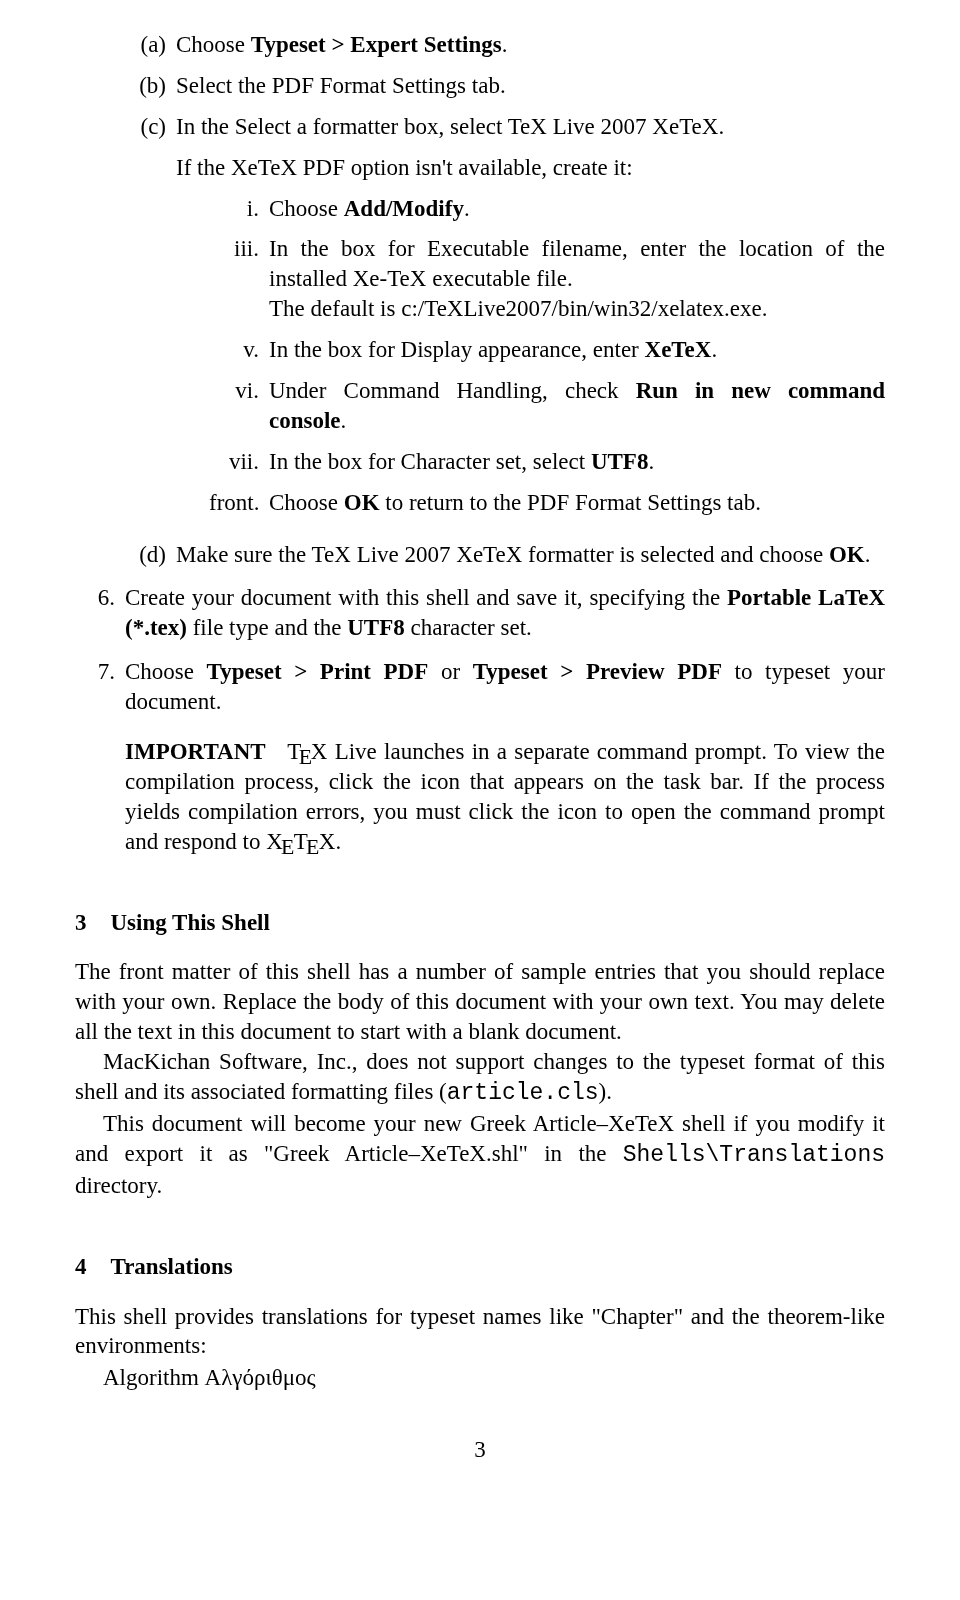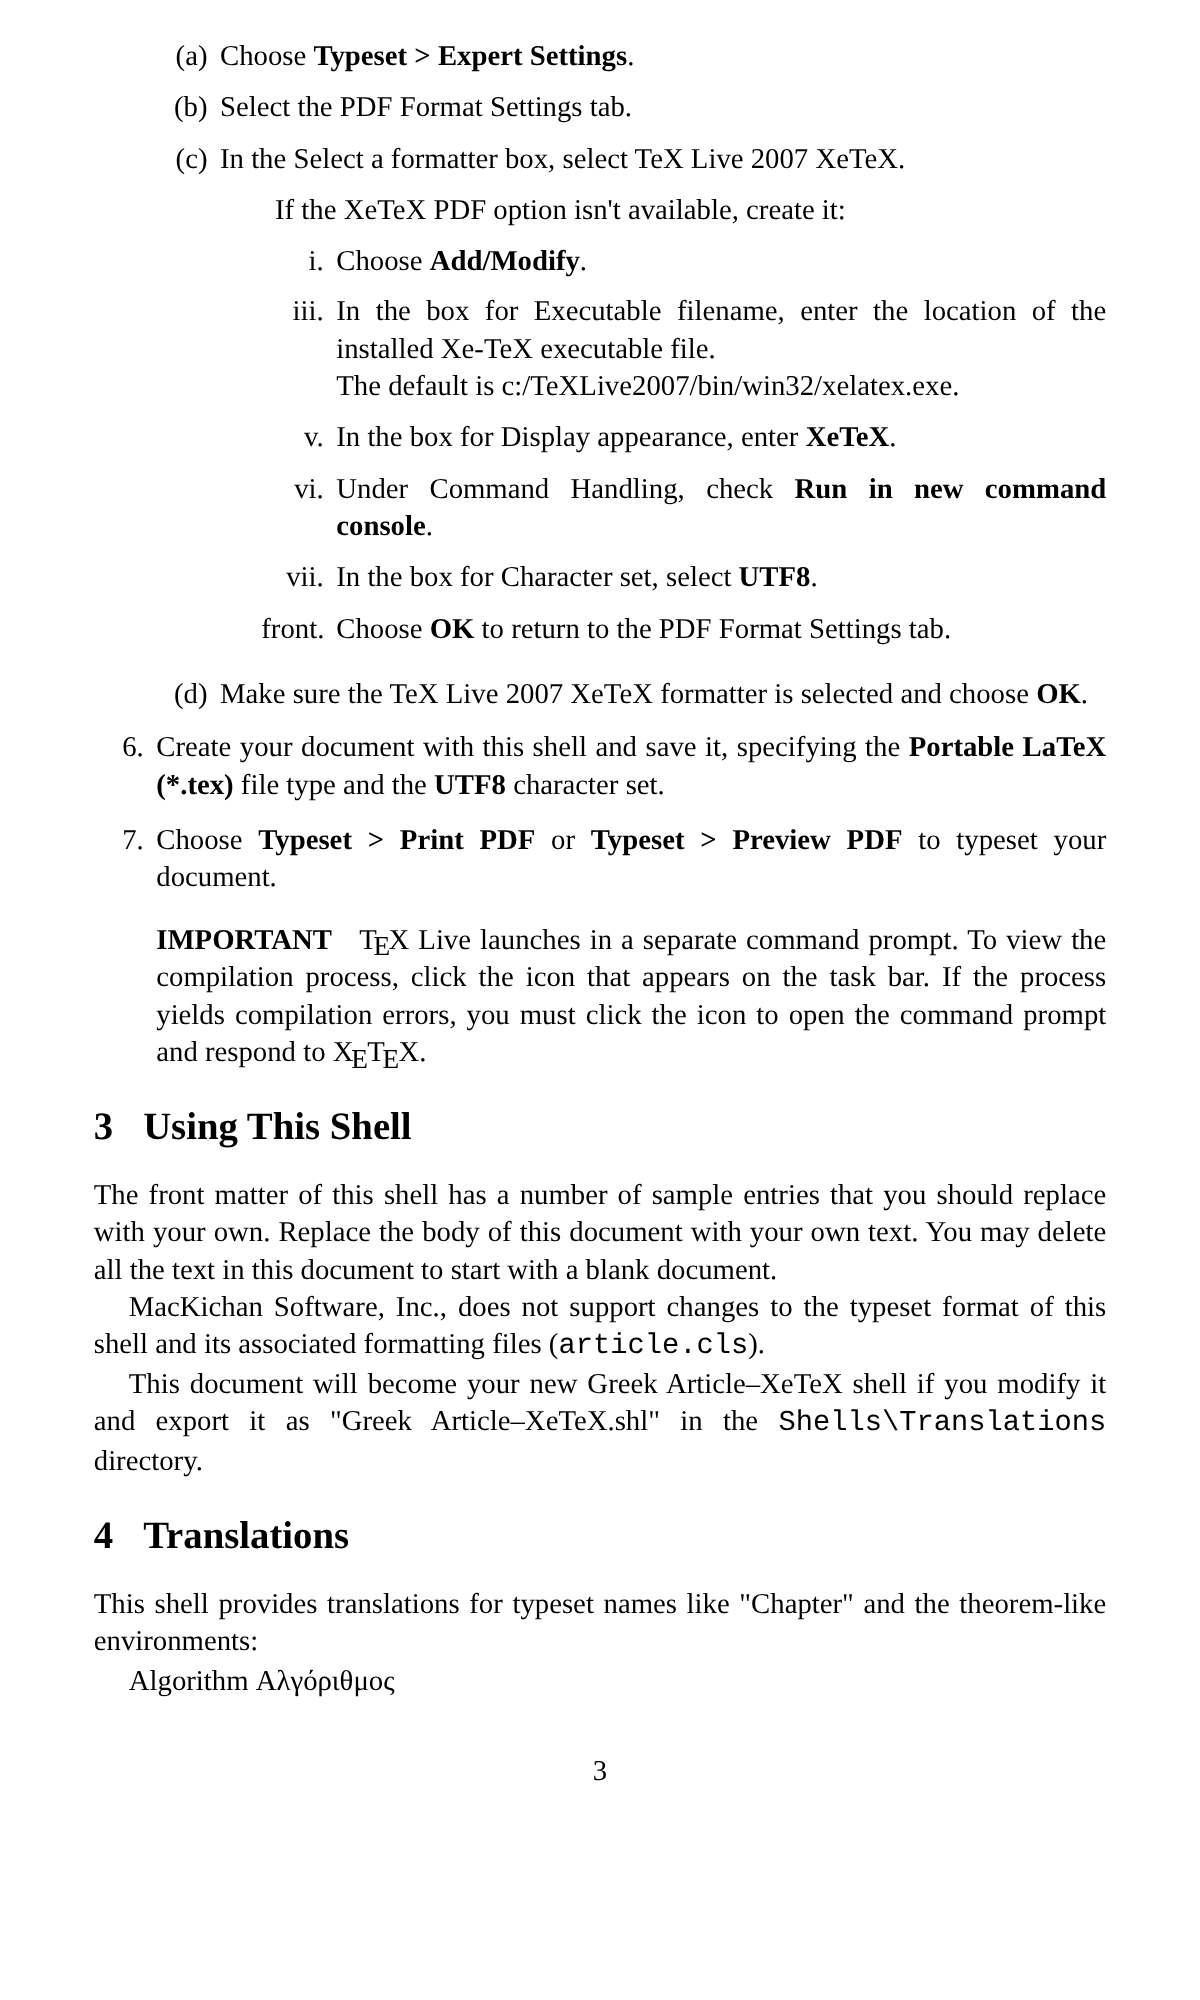--- a/index.html
+++ b/index.html
@@ -30,23 +30,23 @@
 
   .list-num { margin-left: 10px; margin-top: 14px; }
   .list-num > .item { margin-bottom: 14px; display: flex; }
   .list-num > .item > .marker { width: 30px; flex: 0 0 30px; text-align: right; padding-right:10px; }
   .list-num > .item > .body { flex: 1; text-align: justify; }
 
   .bold { font-weight: bold; }
   .mono { font-family: "Courier New", Courier, monospace; }
 
   h2.section {
-    font-size: 31px;
+    font-size: 23px;
     font-weight: bold;
-    margin-top: 24px;
+    margin-top: 51px;
     margin-bottom: 20px;
   }
   h2.section .num { display:inline-block; margin-right: 24px; }
 
   .para { text-align: justify; margin-bottom: 0; }
   .indent { text-indent: 28px; }
 
   .translations { margin-left: 28px; margin-top: 2px; }
   .translations .row { }
 
@@ -73,21 +73,21 @@
 
     <div class="item">
       <div class="marker">(b)</div>
       <div class="body">Select the PDF Format Settings tab.</div>
     </div>
 
     <div class="item">
       <div class="marker">(c)</div>
       <div class="body">
         <div>In the Select a formatter box, select TeX Live 2007 XeTeX.</div>
-        <div style="margin-top:11px;margin-left:44px;">If the XeTeX PDF option isn't available, create it:</div>
+        <div style="margin-top:11px;">If the XeTeX PDF option isn't available, create it:</div>
 
         <div class="list-roman">
           <div class="item">
             <div class="marker">i.</div>
             <div class="body">
               <span>Choose </span><span class="bold">Add/Modify</span><span>.</span>
             </div>
           </div>
           <div class="item">
             <div class="marker">iii.</div>

